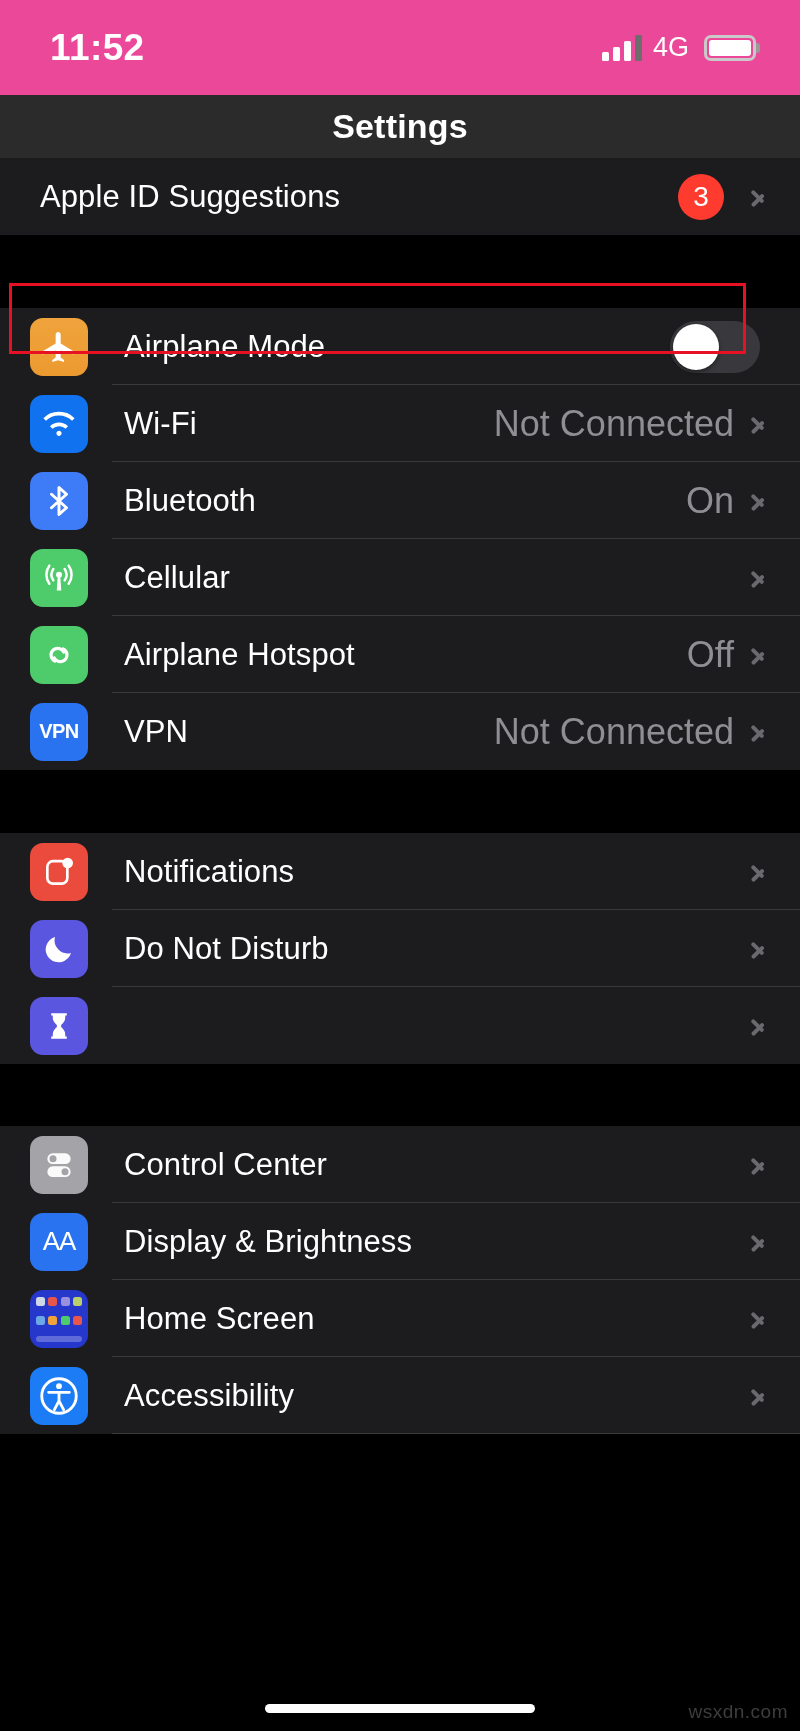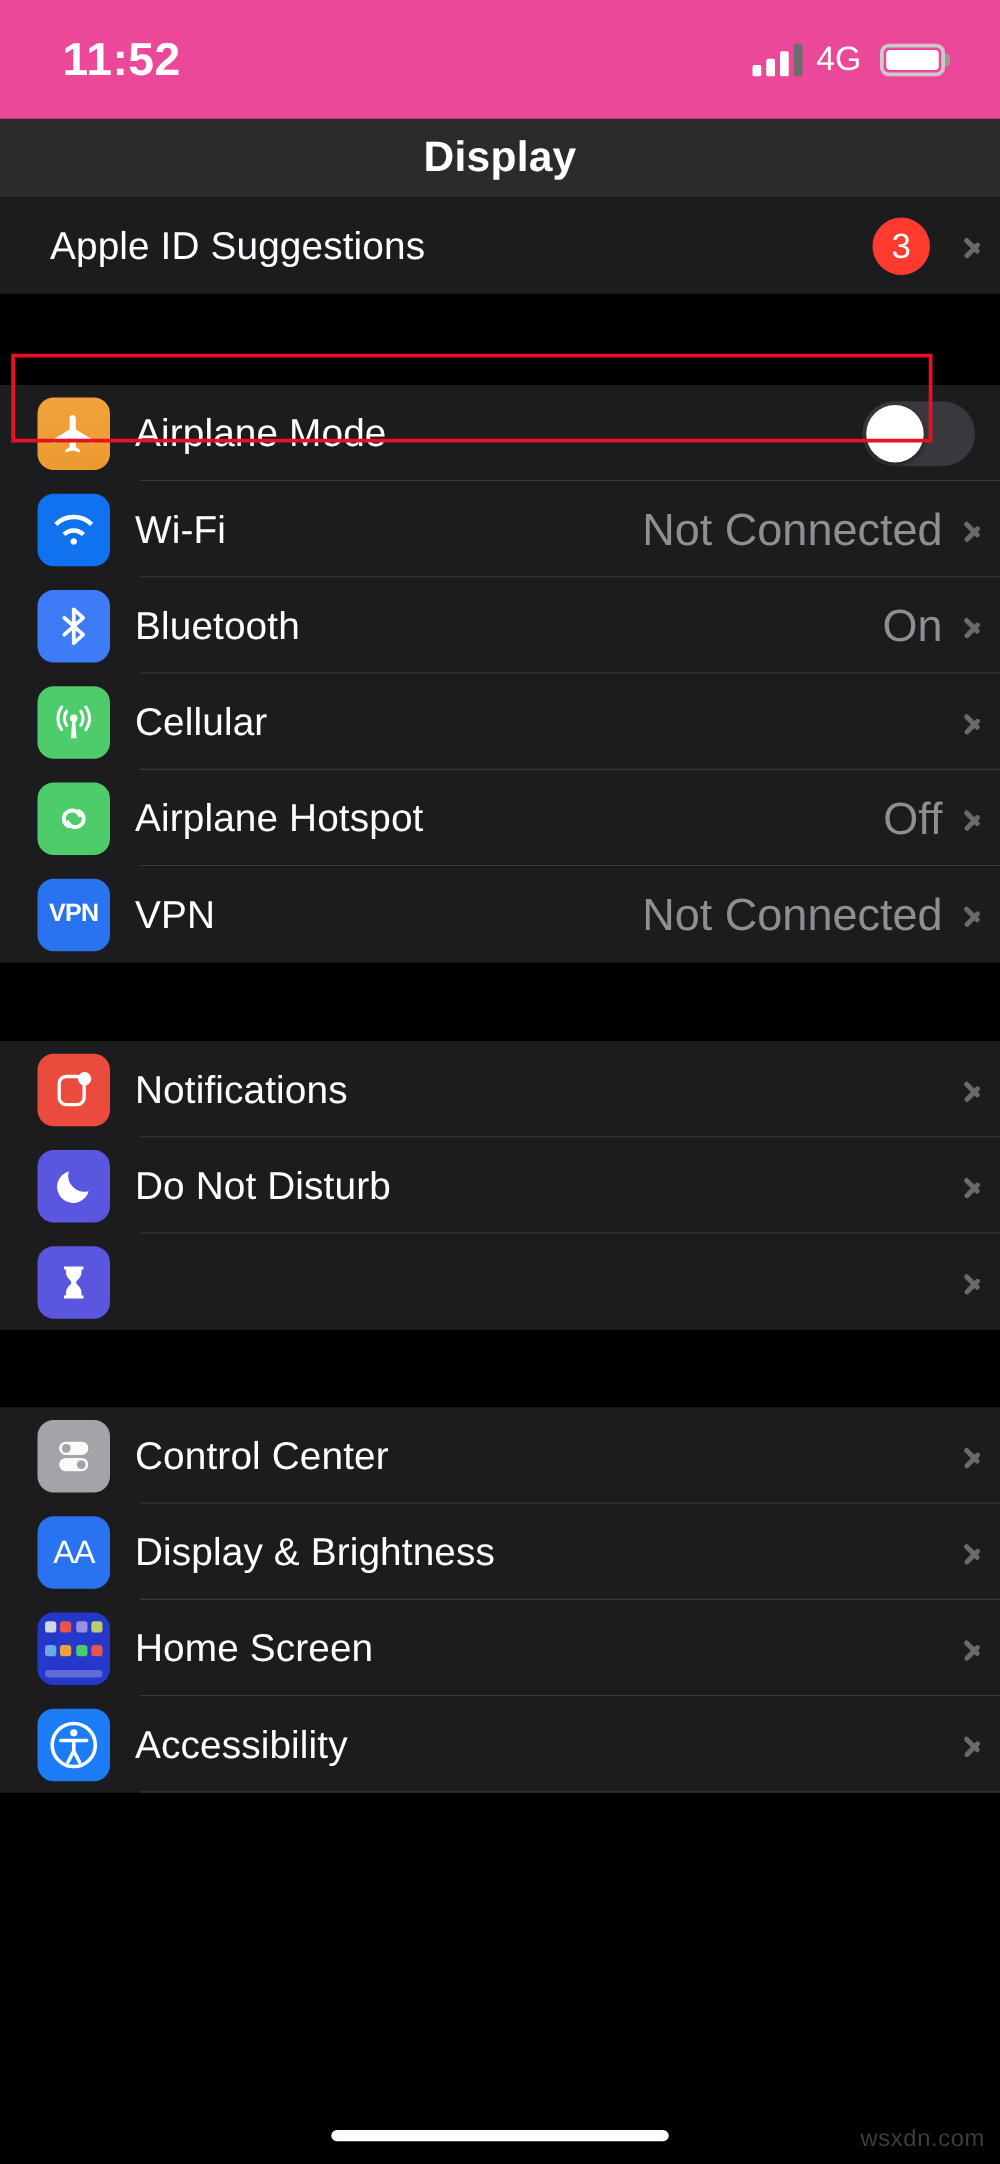--- a/index.html
+++ b/index.html
@@ -100,21 +100,21 @@
   
   .group { background:#1c1c1e; }
   .gap { background:#000; }
 
   .row {
     position:relative;
     display:flex;
     align-items:center;
     height:77px;
     padding-left:30px;
-    padding-right:8px;
+    padding-right:28px;
     background:#1c1c1e;
   }
   .row .sep {
     position:absolute;
     left:112px; right:0; bottom:0;
     height:1px;
     background:#3a3a3c;
   }
   .row.no-icon { padding-left:40px; }
 
@@ -122,21 +122,21 @@
     width:58px; height:58px;
     border-radius:13px;
     flex:0 0 58px;
     display:flex;
     align-items:center;
     justify-content:center;
     overflow:hidden;
     position:relative;
   }
   .label {
-    margin-left:20px;
+    margin-left:36px;
     font-size:31px;
     color:#fff;
     white-space:nowrap;
     letter-spacing:0.1px;
   }
   .row.no-icon .label { margin-left:0; }
   .spacer { flex:1 1 auto; }
   .value {
     font-size:36px;
     color:#8e8e93;
@@ -293,21 +293,21 @@
           <i></i>
       </div>
       <div class="net-label">4G</div>
       <div class="battery">
         <div class="fill"></div>
       </div>
     </div>
   </div>
 
   <div class="navbar">
-    <div class="nav-title">Display</div>
+    <div class="nav-title">Settings</div>
   </div>
 
   <div class="group">
     <div class="row no-icon">
       <div class="label">Apple ID Suggestions</div>
       <div class="spacer"></div>
       <div class="badge">3</div>
       <div class="chev"></div>
     </div>
   </div>

